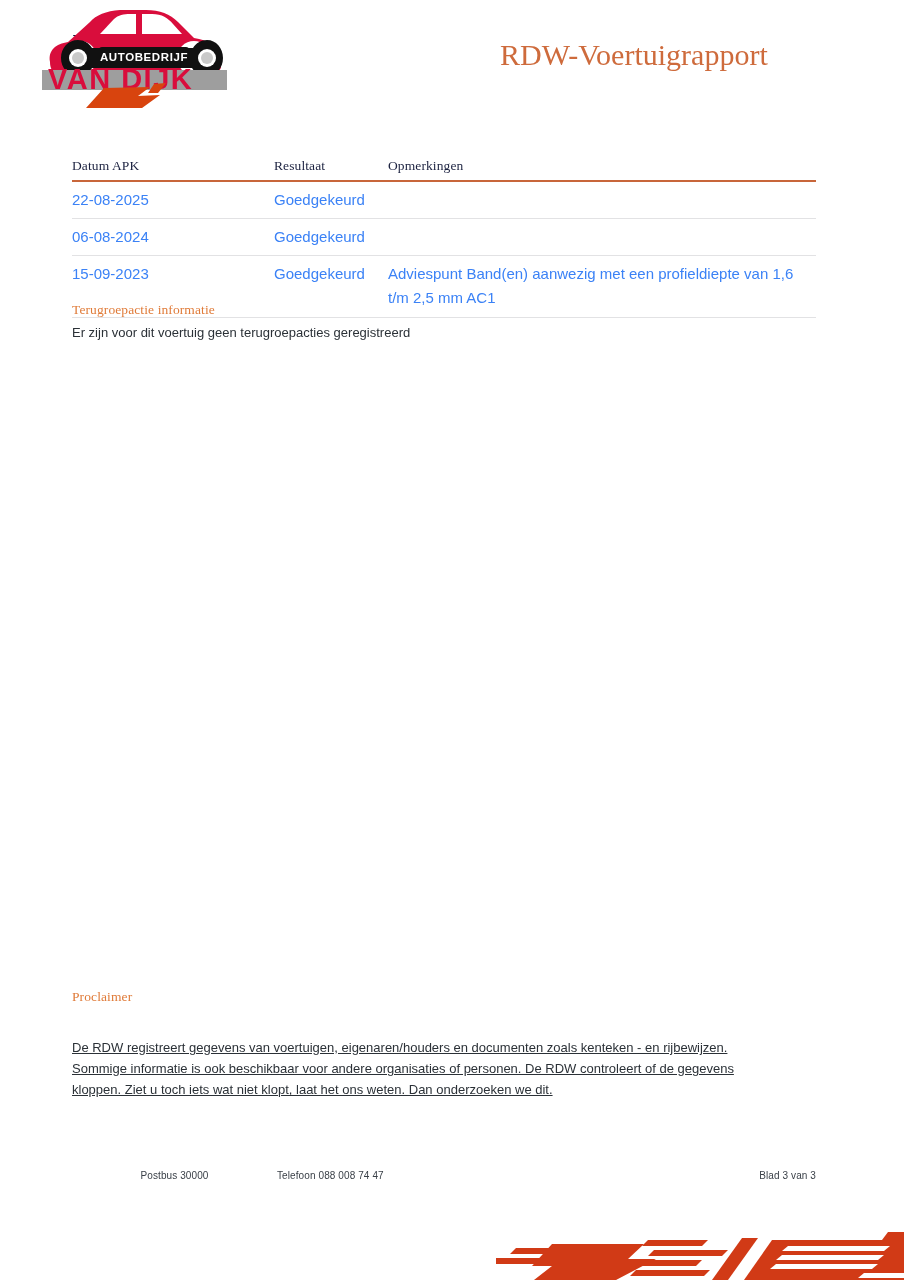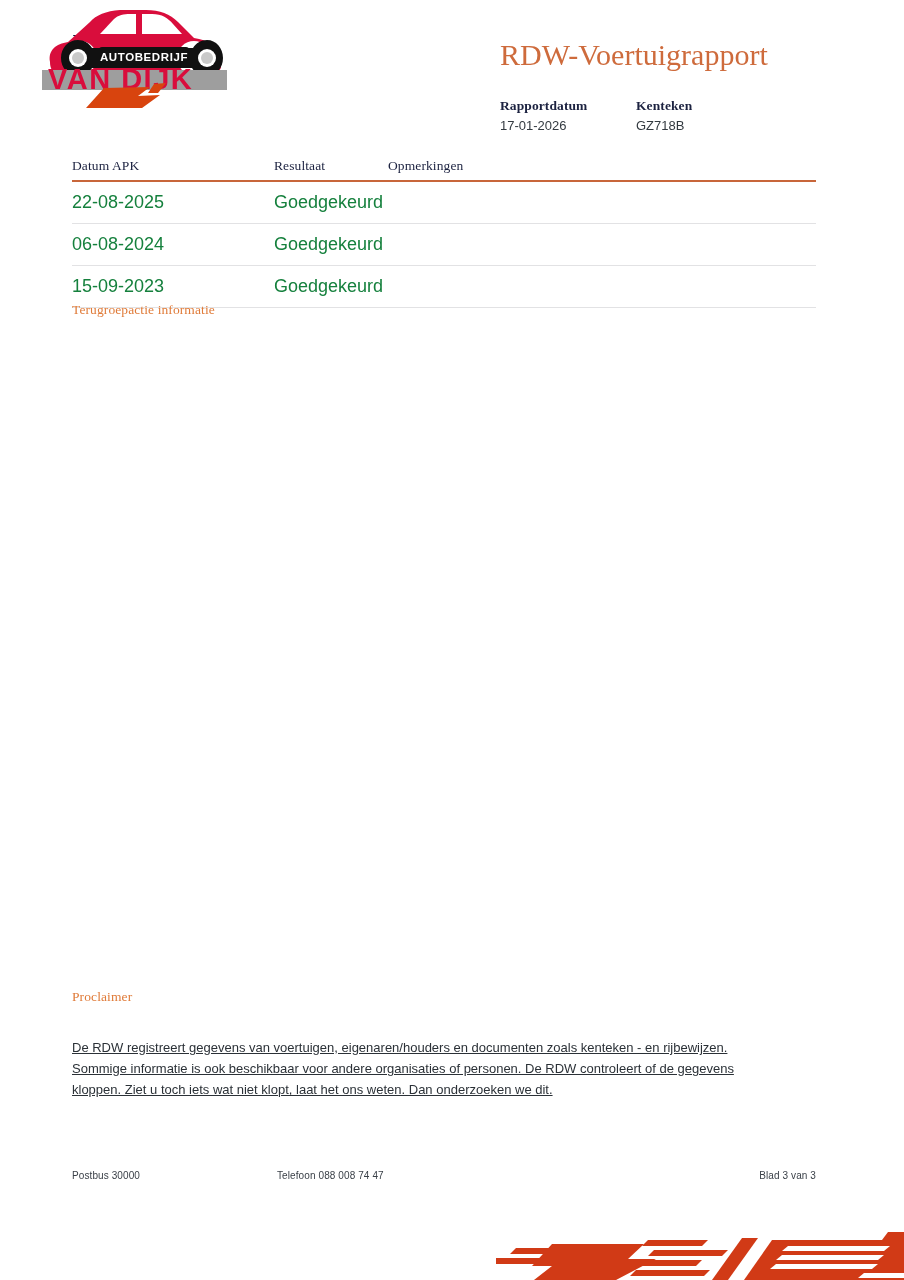--- a/index.html
+++ b/index.html
@@ -111,22 +111,22 @@
     background: #C8663A;
     width: 100%;
   }
   .apk-row {
     display: flex;
     padding: 6px 0 6px 0;
     border-bottom: 1px solid #e2e2e4;
     align-items: flex-start;
   }
   .apk-row > div {
-    font-size: 18px;
-    color: #15803d;
+    font-size: 15px;
+    color: #3b82f6;
     line-height: 1.62;
   }
 
   
   .section-heading {
     font-family: "Liberation Serif", serif;
     font-weight: normal;
     font-size: 13.5px;
     color: #E07B39;
     letter-spacing: 0.1px;
@@ -166,21 +166,21 @@
     display: flex;
     flex-direction: column;
     gap: 14px;
   }
   .footer-row { display: flex; align-items: baseline; }
   .footer-cell {
     font-size: 10px;
     color: #3a4048;
     letter-spacing: 0.1px;
   }
-  .f-col-1 { width: 205px; flex: 0 0 205px; }
+  .f-col-1 { width: 205px; flex: 0 0 205px; text-align: center; }
   .f-col-2 { flex: 1 1 auto; }
   .f-col-3 { text-align: right; flex: 0 0 160px; }
 
   
   .speed-stripes {
     position: absolute;
     left: 496px;
     top: 1232px;
     width: 408px;
     height: 48px;
@@ -218,30 +218,20 @@
 
       <text x="6" y="89" font-family="Liberation Sans, sans-serif" font-size="29" font-weight="bold" fill="#D90D3C" letter-spacing="1.5">VAN DIJK</text>
 
       <path d="M44 108 L62 88 L108 87 L96 96 L118 95 L100 108 Z" fill="#D8440E"></path>
       <path d="M112 84 L124 83 L116 93 L106 93 Z" fill="#D8440E"></path>
     </svg>
   </div>
 
   <div class="report-title">RDW-Voertuigrapport</div>
 
-  <div class="meta-block">
-    <div class="meta-col col-date">
-      <span class="meta-label">Rapportdatum</span>
-      <span class="meta-value">17-01-2026</span>
-    </div>
-    <div class="meta-col col-plate">
-      <span class="meta-label">Kenteken</span>
-      <span class="meta-value">GZ718B</span>
-    </div>
-  </div>
 
   <div class="apk-table">
     <div class="apk-head">
       <div class="c-date">Datum APK</div>
       <div class="c-result">Resultaat</div>
       <div class="c-remark">Opmerkingen</div>
     </div>
     <div class="rule-orange"></div>
 
     <div class="apk-row">
@@ -250,25 +240,27 @@
       <div class="c-remark"></div>
     </div>
     <div class="apk-row">
       <div class="c-date">06-08-2024</div>
       <div class="c-result">Goedgekeurd</div>
       <div class="c-remark"></div>
     </div>
     <div class="apk-row">
       <div class="c-date">15-09-2023</div>
       <div class="c-result">Goedgekeurd</div>
+      <div class="c-remark">Adviespunt Band(en) aanwezig met een profieldiepte van 1,6 t/m 2,5 mm AC1</div>
     </div>
   </div>
 
   <div class="recall-block">
     <div class="section-heading">Terugroepactie informatie</div>
+    <div class="section-body">Er zijn voor dit voertuig geen terugroepacties geregistreerd</div>
   </div>
 
   <div class="proclaimer-block">
     <div class="section-heading">Proclaimer</div>
     <div class="section-body">De RDW registreert gegevens van voertuigen, eigenaren/houders en documenten zoals kenteken - en rijbewijzen. Sommige informatie is ook beschikbaar voor andere organisaties of personen. De RDW controleert of de gegevens kloppen. Ziet u toch iets wat niet klopt, laat het ons weten. Dan onderzoeken we dit.</div>
   </div>
 
   <div class="footer">
     <div class="footer-row">
       <div class="footer-cell f-col-1">Postbus 30000</div>

